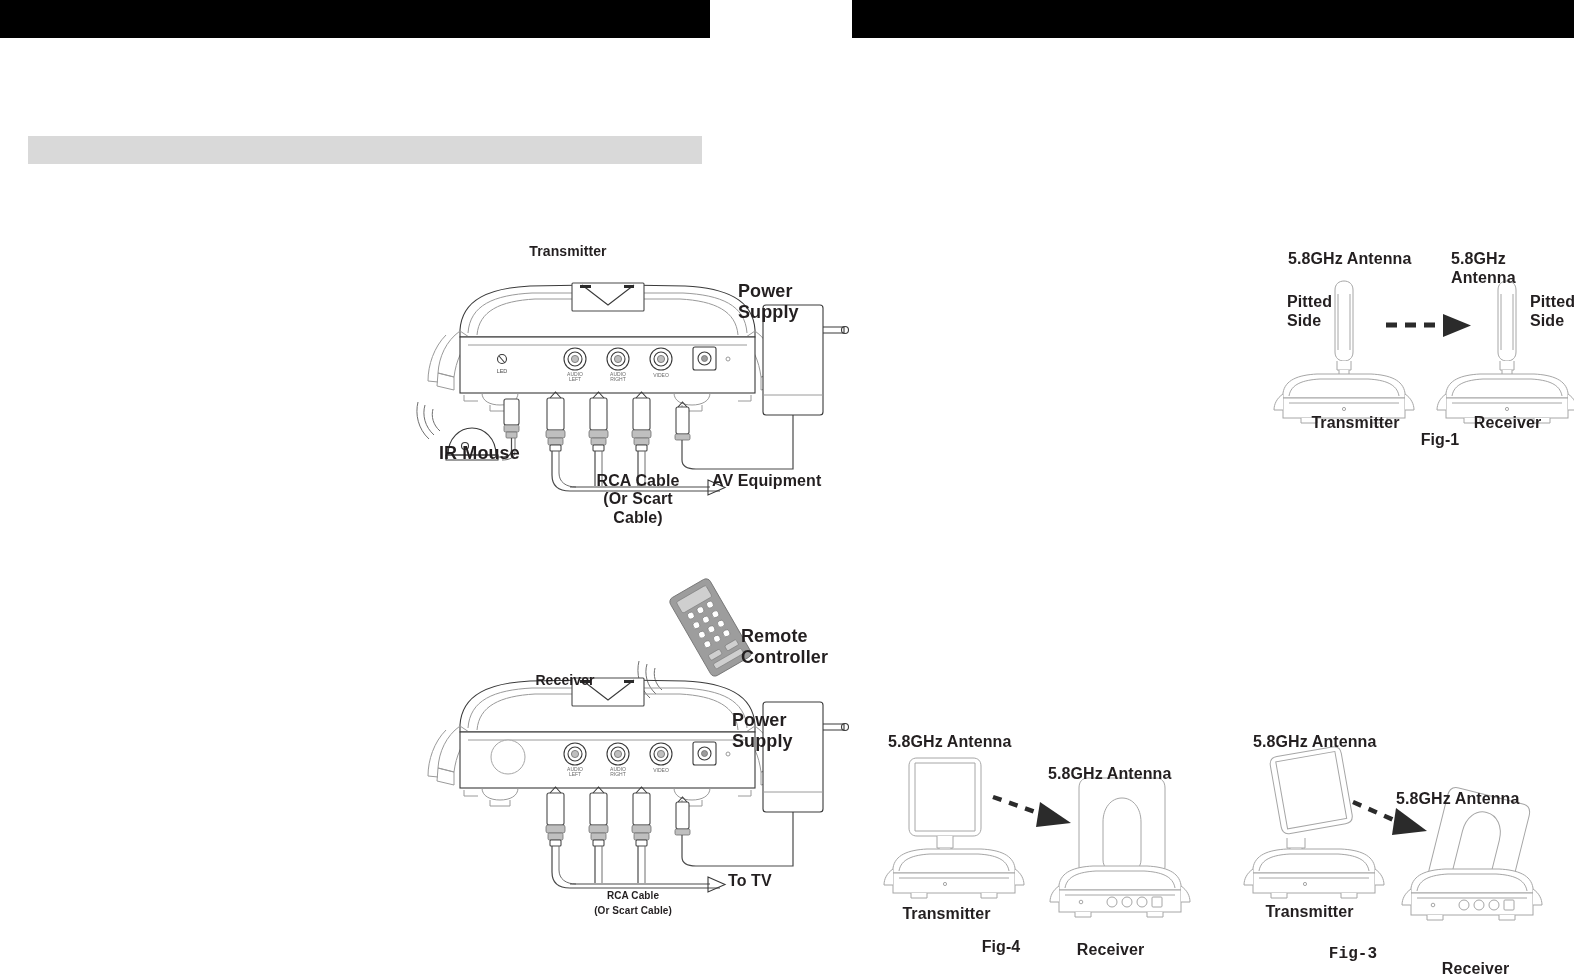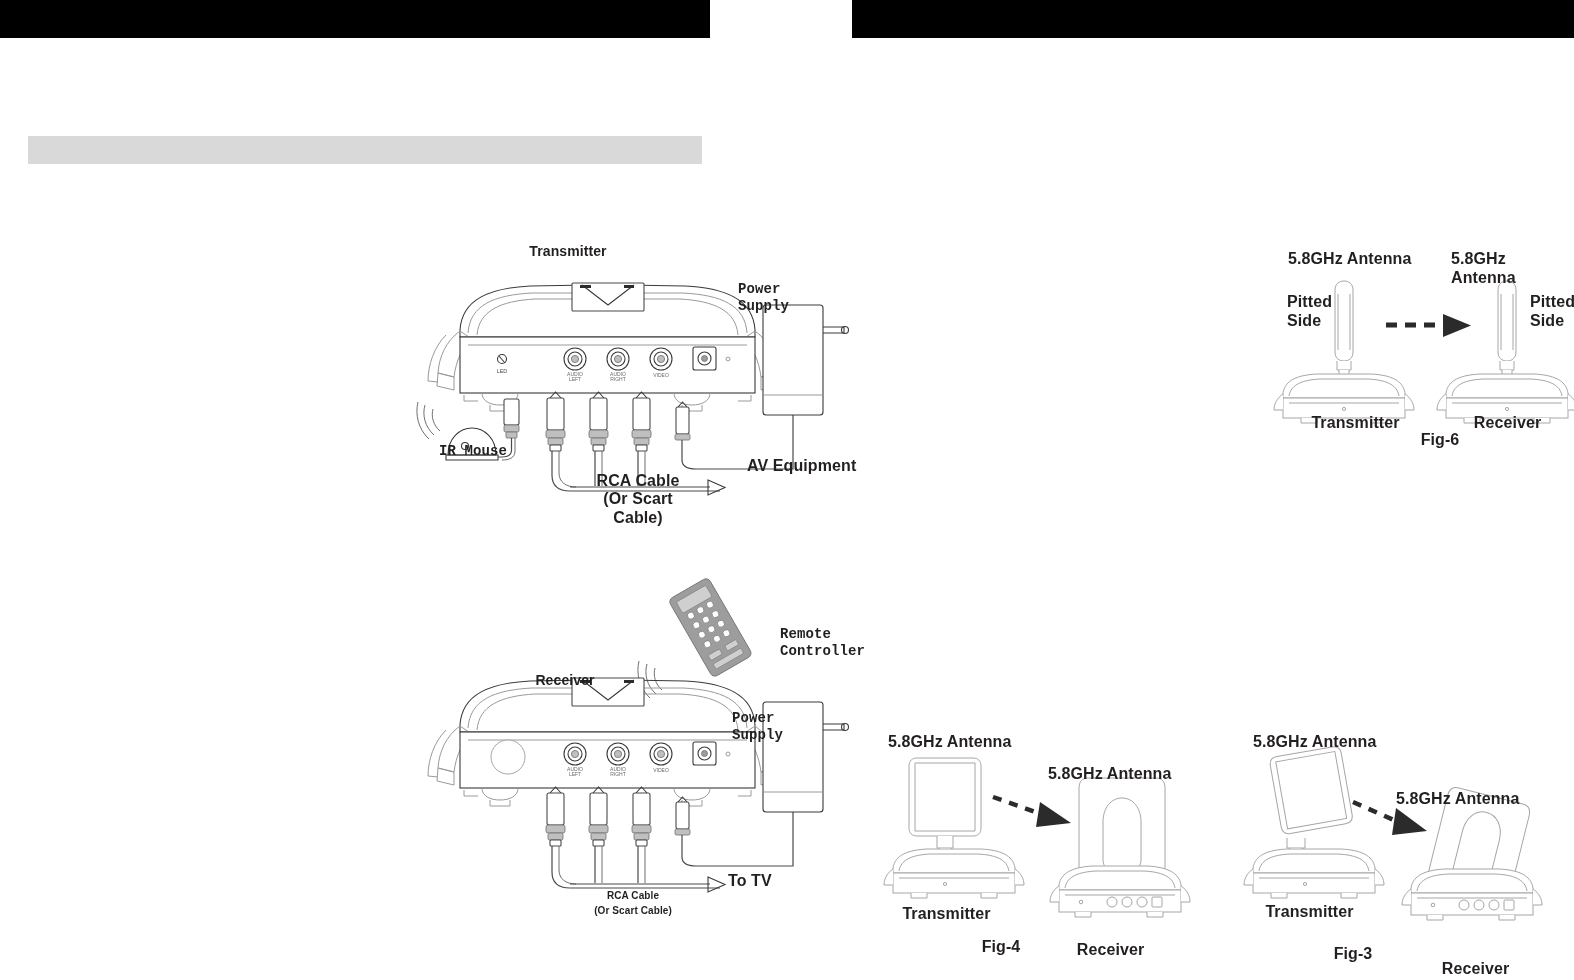--- a/index.html
+++ b/index.html
@@ -37,21 +37,21 @@
   .lbl {
     position: absolute;
     font-weight: bold;
     color: #231f20;
     line-height: 1.18;
     white-space: pre-line;
     letter-spacing: 0.1px;
   }
   .lbl.sm { font-size: 10px; }
   .lbl.md { font-size: 16px; }
-  .lbl.lg { font-size: 14px; font-family: Liberation Mono, monospace; }
+  .lbl.lg { font-size: 18px; }
   .lbl.xl { font-size: 14px; }
   .lbl.center { text-align: center; }
 
   
   .canvas { position: absolute; }
   svg { display: block; overflow: visible; }
   .ln   { fill: none; stroke: #3a3a3a; stroke-width: 1.1; }
   .ln-l { fill: none; stroke: #9a9a9a; stroke-width: 1; }
   .ln-f { fill: #ffffff; stroke: #3a3a3a; stroke-width: 1.1; }
   .ln-fl{ fill: #ffffff; stroke: #a6a6a6; stroke-width: 1; }
@@ -190,21 +190,21 @@
       <circle class="ln" cx="425" cy="75" r="3.5"></circle>
     </svg>
   </div>
 
   <div class="lbl xl center" style="left:513px; top:243px; width:110px;">Transmitter</div>
   <div class="lbl lg" style="left:738px; top:281px;">Power
 Supply</div>
   <div class="lbl lg" style="left:439px; top:443px;text-align:right;">IR Mouse</div>
   <div class="lbl md center" style="left:578px; top:472px; width:120px;">RCA Cable</div>
   <div class="lbl md center" style="left:578px; top:490px; width:120px;">(Or Scart Cable)</div>
-  <div class="lbl md" style="left:712px; top:457px;margin-left:35px;">AV Equipment</div>
+  <div class="lbl md" style="left:712px; top:472px;">AV Equipment</div>
 
   <div class="canvas" style="left:420px; top:580px; width:400px; height:330px;">
     <svg width="400" height="330" viewBox="0 0 400 330">
 
       <g transform="translate(248,20) rotate(-30)">
         <rect class="gry2" x="0" y="0" width="46" height="90" rx="5"></rect>
         <rect x="6" y="6" width="34" height="13" rx="2" fill="#cfcfcf" stroke="#7a7a7a" stroke-width=".6"></rect>
         <circle cx="12" cy="25" r="3.4" fill="#ffffff" stroke="#6f6f6f" stroke-width=".6"></circle>
         <circle cx="23" cy="25" r="3.4" fill="#ffffff" stroke="#6f6f6f" stroke-width=".6"></circle>
         <circle cx="34" cy="25" r="3.4" fill="#ffffff" stroke="#6f6f6f" stroke-width=".6"></circle>
@@ -314,21 +314,21 @@
       <path class="cab" d="M262 255 L262 277 C262 284 268 286 276 286 L373 286 L373 232"></path>
 
       <rect class="ln-f" x="343" y="122" width="60" height="110" rx="3"></rect>
       <path class="ln-l" d="M343 212 L403 212"></path>
       <path class="ln" d="M403 144 L424 144 L424 150 L403 150"></path>
       <circle class="ln" cx="425" cy="147" r="3.5"></circle>
     </svg>
   </div>
 
   <div class="lbl xl center" style="left:510px; top:672px; width:110px;">Receiver</div>
-  <div class="lbl lg" style="left:741px; top:626px;margin-left:39px;">Remote
+  <div class="lbl lg" style="left:741px; top:626px;">Remote
 Controller</div>
   <div class="lbl lg" style="left:732px; top:710px;">Power
 Supply</div>
   <div class="lbl sm center" style="left:573px; top:890px; width:120px;">RCA Cable</div>
   <div class="lbl sm center" style="left:573px; top:905px; width:120px;">(Or Scart Cable)</div>
   <div class="lbl md" style="left:728px; top:872px;">To TV</div>
 
   <div class="canvas" style="left:1265px; top:270px; width:310px; height:160px;">
     <svg width="310" height="160" viewBox="0 0 310 160">
 
@@ -374,21 +374,21 @@
   </div>
 
   <div class="lbl md" style="left:1288px; top:250px;">5.8GHz Antenna</div>
   <div class="lbl md" style="left:1451px; top:250px;">5.8GHz Antenna</div>
   <div class="lbl md" style="left:1287px; top:293px;">Pitted
 Side</div>
   <div class="lbl md" style="left:1530px; top:293px;">Pitted
 Side</div>
   <div class="lbl md center" style="left:1298px; top:414px; width:115px;">Transmitter</div>
   <div class="lbl md center" style="left:1450px; top:414px; width:115px;">Receiver</div>
-  <div class="lbl md center" style="left:1395px; top:431px; width:90px;">Fig-6</div>
+  <div class="lbl md center" style="left:1395px; top:431px; width:90px;">Fig-1</div>
 
   <div class="canvas" style="left:875px; top:750px; width:330px; height:180px;">
     <svg width="330" height="180" viewBox="0 0 330 180">
 
       <path class="ln-fl" d="M42 8 L98 8 C103 8 106 11 106 16 L106 78 C106 83 103 86 98 86 L42 86 C37 86 34 83 34 78 L34 16 C34 11 37 8 42 8 Z"></path>
       <path class="ln-fl" d="M40 13 L100 13 L100 81 L40 81 Z"></path>
       <path class="ln-fl" d="M62 86 L62 98 L78 98 L78 86"></path>
       <path class="ln-fl" d="M64 98 L64 104 L76 104 L76 98"></path>
 
       <path class="ln-fl" d="M18 118 C20 105 33 100 52 99 L106 99 C125 100 138 105 140 118 L140 123 L18 123 Z"></path>
@@ -474,15 +474,15 @@
       <path class="ln-fl" d="M298 139 C304 143 307 149 307 155 L298 155"></path>
       <path class="ln-fl" d="M192 165 L192 170 L208 170 L208 165"></path>
       <path class="ln-fl" d="M264 165 L264 170 L280 170 L280 165"></path>
     </svg>
   </div>
 
   <div class="lbl md" style="left:1253px; top:733px;">5.8GHz Antenna</div>
   <div class="lbl md" style="left:1396px; top:790px;">5.8GHz Antenna</div>
   <div class="lbl md center" style="left:1252px; top:903px; width:115px;">Transmitter</div>
   <div class="lbl md center" style="left:1418px; top:960px; width:115px;">Receiver</div>
-  <div class="lbl md center" style="left:1318px; top:945px; width:70px;">Fig-3</div>
+  <div class="lbl md center" style="left:1318px; top:945px; width:70px;font-family:Liberation Mono, monospace;">Fig-3</div>
 
 </div>
 
 </body></html>

